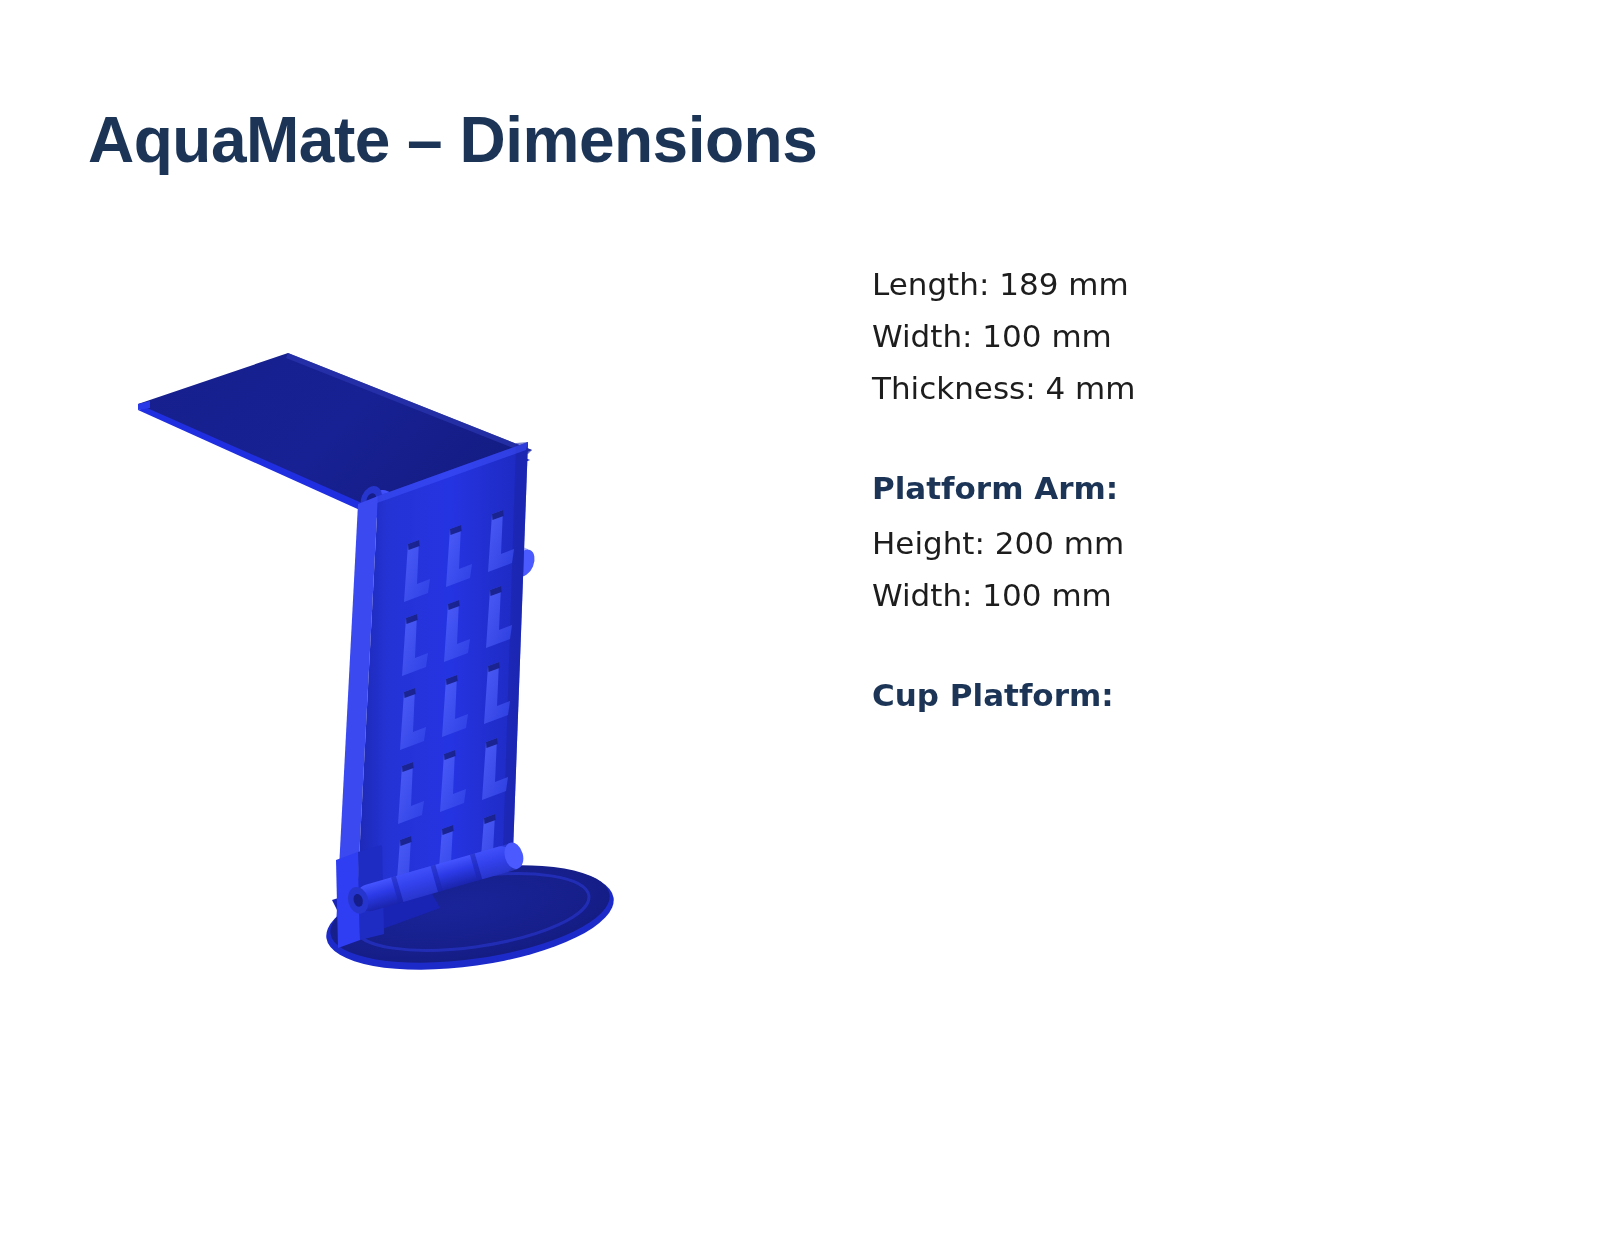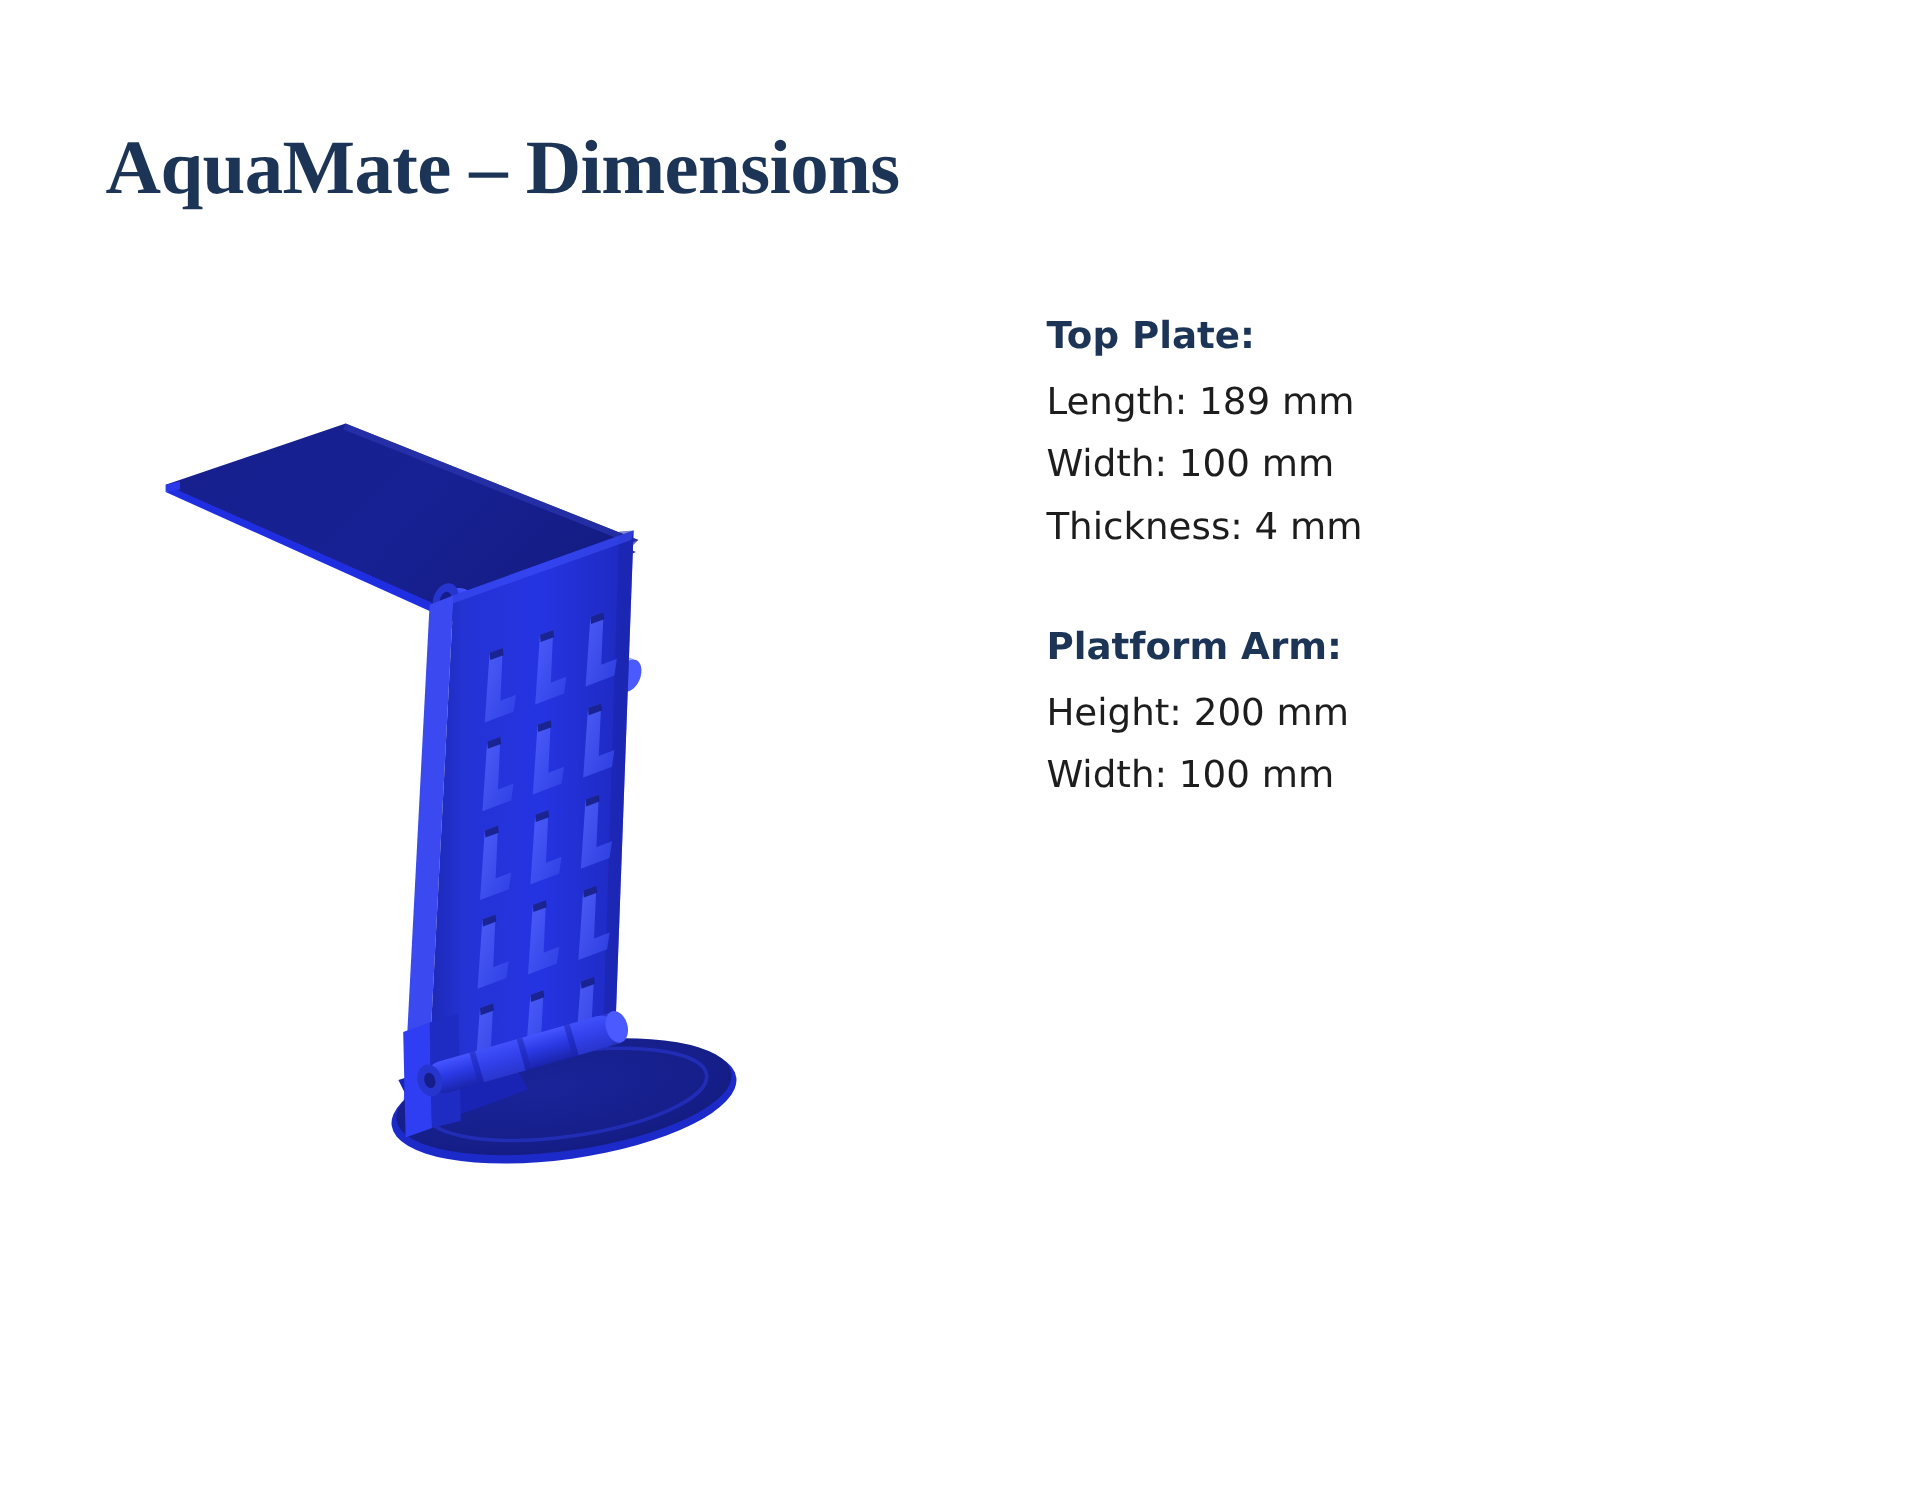--- a/index.html
+++ b/index.html
@@ -19,21 +19,21 @@
     position: absolute;
     inset: 0;
     background: #ffffff;
   }
 
   
   .page-title {
     position: absolute;
     left: 88px;
     top: 62px;
-    font-family: Liberation Serif, serif;
+    font-family: Liberation Sans, sans-serif;
     font-size: 64px;
     font-weight: bold;
     letter-spacing: -0.5px;
     color: #1c3557;
     line-height: 1.1;
     white-space: nowrap;
   }
 
   
   .render-wrap {
@@ -252,30 +252,30 @@
           <ellipse cx="238" cy="597" rx="4.5" ry="6.5" fill="#141d8a"></ellipse>
           <ellipse cx="400" cy="597" rx="9" ry="13.5" fill="#4a5aff"></ellipse>
         </g>
       </g>
     </svg>
   </div>
 
   <div class="spec-column">
 
     <div class="spec-group">
-      <div class="spec-heading">Top Plate:</div>
       <div class="spec-line">Length: 189 mm</div>
       <div class="spec-line">Width: 100 mm</div>
       <div class="spec-line">Thickness: 4 mm</div>
     </div>
 
     <div class="spec-group">
       <div class="spec-heading">Platform Arm:</div>
       <div class="spec-line">Height: 200 mm</div>
       <div class="spec-line">Width: 100 mm</div>
     </div>
 
     <div class="spec-group">
+      <div class="spec-heading">Cup Platform:</div>
     </div>
 
   </div>
 
 </div>
 
 </body></html>

